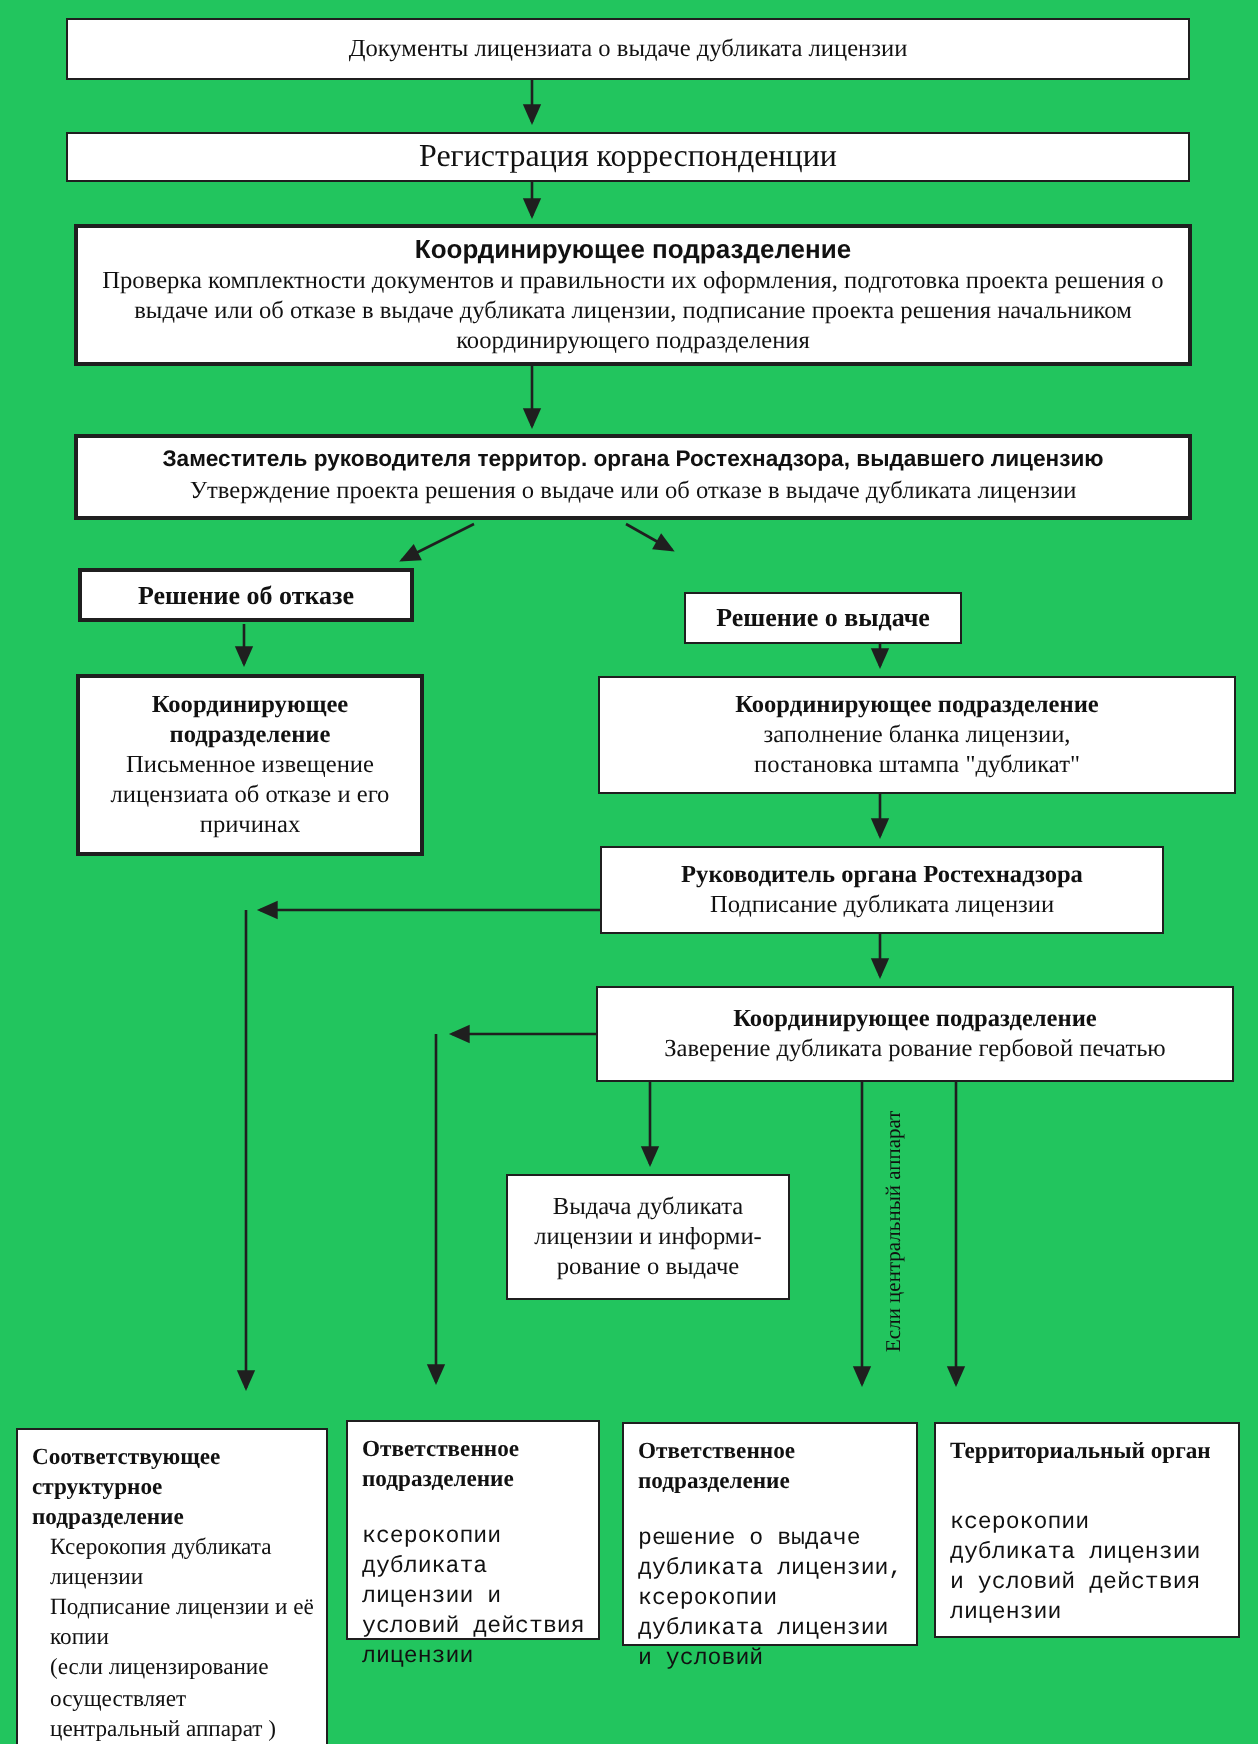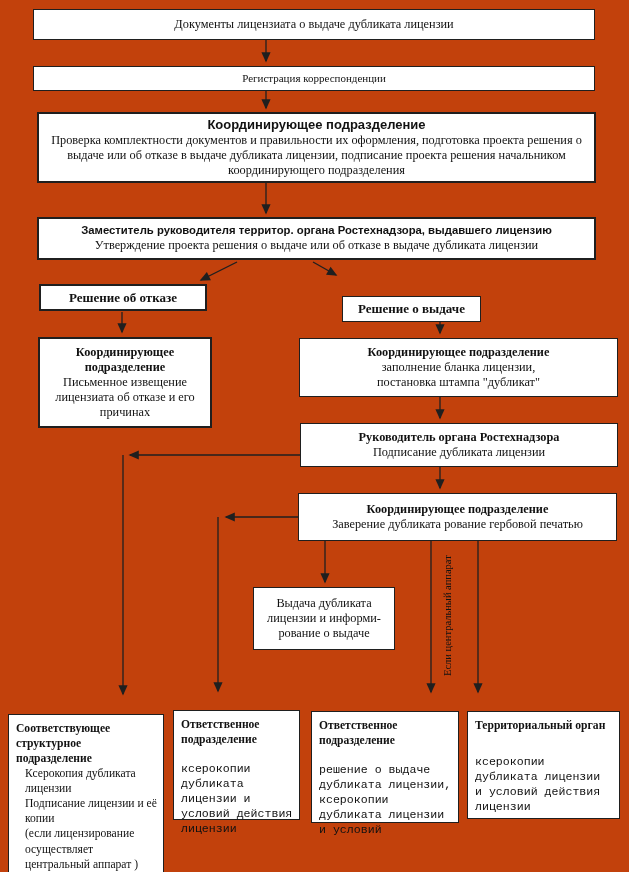--- a/index.html
+++ b/index.html
@@ -1,17 +1,17 @@
 <!DOCTYPE html>
 <html><head>
 <meta charset="utf-8">
 <style>
   html,body{margin:0;padding:0;background:#fff;}
   #stage{
-    position:relative;width:629px;height:872px;background:#c2410c;
+    position:relative;width:629px;height:872px;background:#22c55e;
     font-family:"Liberation Serif","DejaVu Serif",serif;color:#111;
     overflow:hidden;
   }
   svg.wires{position:absolute;left:0;top:0;width:629px;height:872px;}
   .box{
     position:absolute;box-sizing:border-box;background:#fff;
     border:1.5px solid #1f1f1f;
     display:flex;flex-direction:column;justify-content:center;
     text-align:center;line-height:1.22;font-size:12.3px;
     padding:2px 6px;
@@ -57,21 +57,21 @@
       <line x1="325" y1="541" x2="325" y2="582" marker-end="url(#ah)"></line>
       <line x1="431" y1="541" x2="431" y2="692" marker-end="url(#ah)"></line>
       <line x1="478" y1="541" x2="478" y2="692" marker-end="url(#ah)"></line>
     </g>
   </svg>
 
   <div class="box" style="left:33px;top:9px;width:562px;height:31px;">
     <div>Документы лицензиата о выдаче дубликата лицензии</div>
   </div>
 
-  <div class="box" style="left:33px;top:66px;width:562px;height:25px;font-size:11px;">
+  <div class="box" style="left:33px;top:66px;width:562px;height:25px;font-size:16px;">
     <div>Регистрация корреспонденции</div>
   </div>
 
   <div class="box thick" style="left:37px;top:112px;width:559px;height:71px;">
     <div class="t sans" style="font-size:13px;">Координирующее подразделение</div>
     <div>Проверка комплектности документов и правильности их оформления, подготовка проекта решения о выдаче или об отказе в выдаче дубликата лицензии, подписание проекта решения начальником координирующего подразделения</div>
   </div>
 
   <div class="box thick" style="left:37px;top:217px;width:559px;height:43px;">
     <div class="t sans" style="font-size:11.3px;">Заместитель руководителя территор. органа Ростехнадзора, выдавшего лицензию</div>
@@ -90,21 +90,21 @@
     <div class="t">Координирующее подразделение</div>
     <div>Письменное извещение лицензиата об отказе и его причинах</div>
   </div>
 
   <div class="box" style="left:299px;top:338px;width:319px;height:59px;">
     <div class="t">Координирующее подразделение</div>
     <div class="pre">заполнение бланка лицензии,
 постановка штампа "дубликат"</div>
   </div>
 
-  <div class="box" style="left:300px;top:423px;width:318px;height:44px;">
+  <div class="box" style="left:300px;top:423px;width:282px;height:44px;">
     <div class="t">Руководитель органа Ростехнадзора</div>
     <div>Подписание дубликата лицензии</div>
   </div>
 
   <div class="box" style="left:298px;top:493px;width:319px;height:48px;">
     <div class="t">Координирующее подразделение</div>
     <div>Заверение дубликата рование гербовой печатью</div>
   </div>
 
   <div class="box" style="left:253px;top:587px;width:142px;height:63px;">

